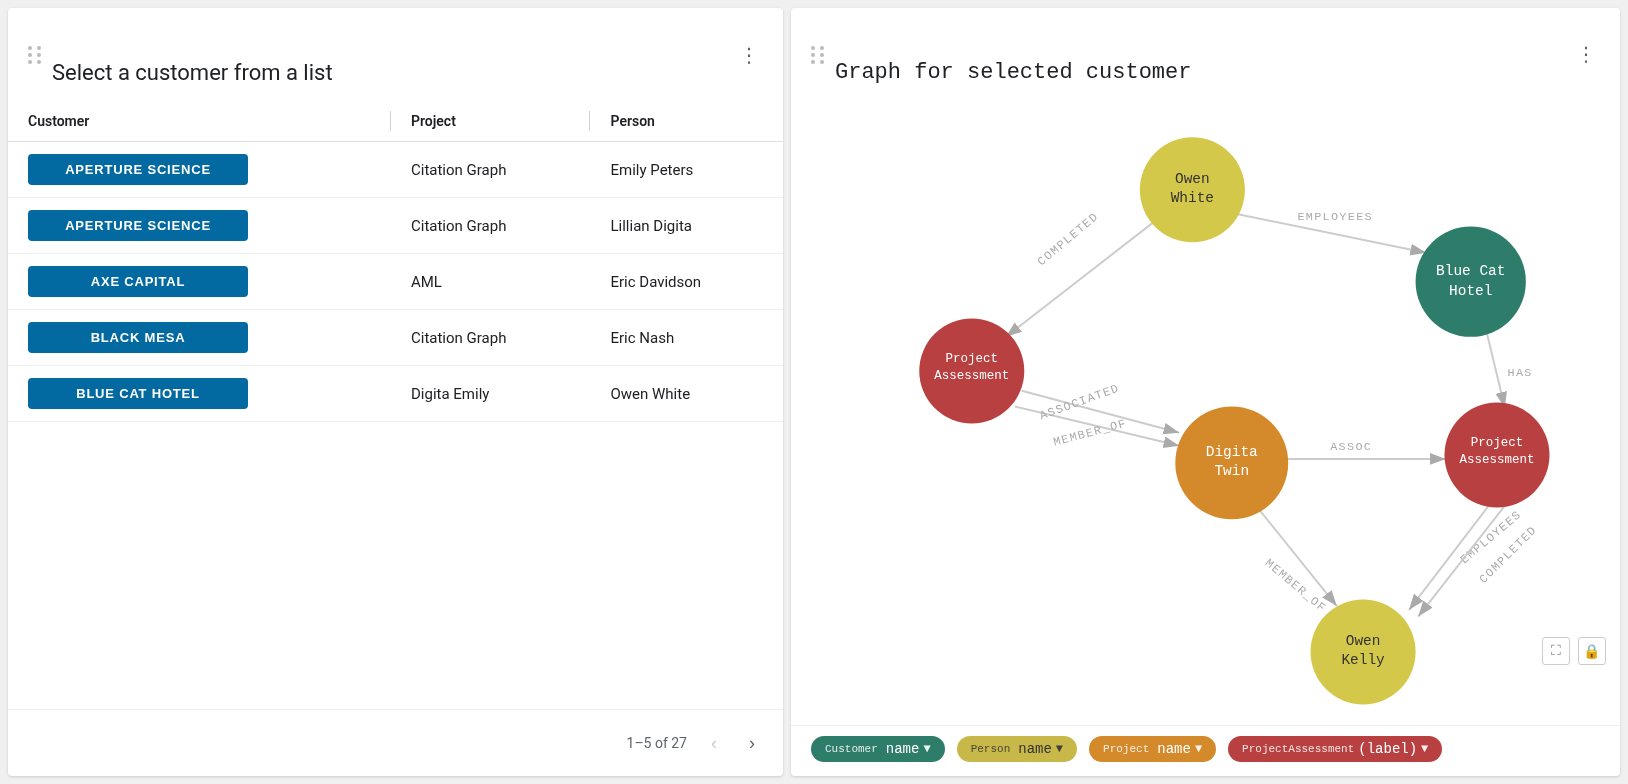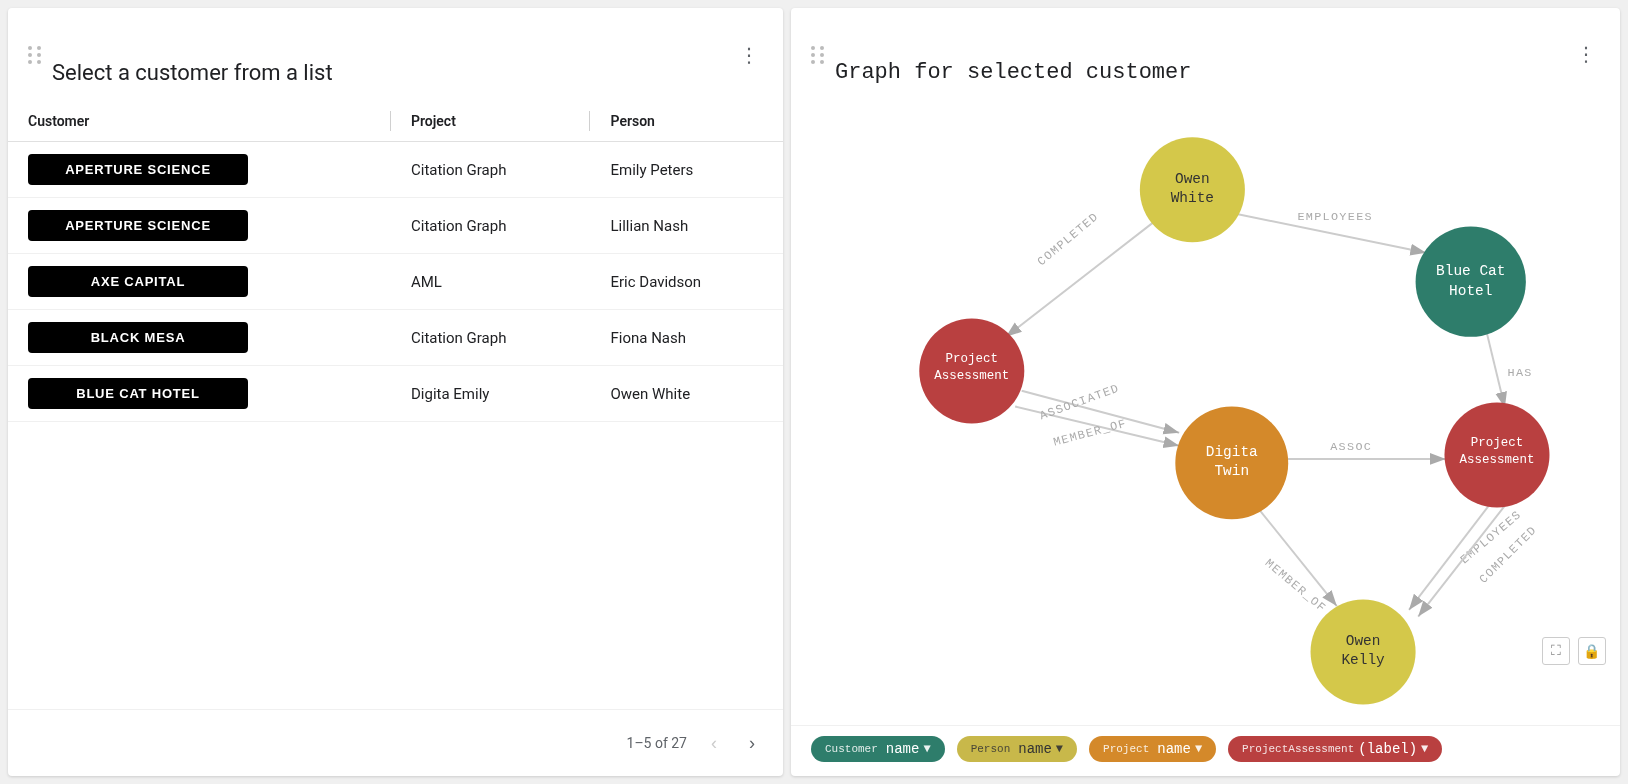--- a/index.html
+++ b/index.html
@@ -106,21 +106,21 @@
 
     td {
       padding: 12px 20px;
       font-size: 15px;
       color: #202124;
       border-bottom: 1px solid #f0f0f0;
       vertical-align: middle;
     }
 
     .customer-btn {
-      background: #000000;
+      background: #0369a1;
       color: #fff;
       border: none;
       border-radius: 4px;
       padding: 8px 18px;
       font-size: 13px;
       font-weight: 700;
       letter-spacing: 0.8px;
       cursor: pointer;
       white-space: nowrap;
       width: 220px;
@@ -255,35 +255,35 @@
               <button class="customer-btn">APERTURE SCIENCE</button>
             </td>
             <td>Citation Graph</td>
             <td>Emily Peters</td>
           </tr>
           <tr>
             <td>
               <button class="customer-btn">APERTURE SCIENCE</button>
             </td>
             <td>Citation Graph</td>
-            <td>Lillian Nash</td>
+            <td>Lillian Digita</td>
           </tr>
           <tr>
             <td>
               <button class="customer-btn">AXE CAPITAL</button>
             </td>
             <td>AML</td>
             <td>Eric Davidson</td>
           </tr>
           <tr>
             <td>
               <button class="customer-btn">BLACK MESA</button>
             </td>
             <td>Citation Graph</td>
-            <td>Fiona Nash</td>
+            <td>Eric Nash</td>
           </tr>
           <tr>
             <td>
               <button class="customer-btn">BLUE CAT HOTEL</button>
             </td>
             <td>Digita Emily</td>
             <td>Owen White</td>
           </tr>
         </tbody>
     </table>

